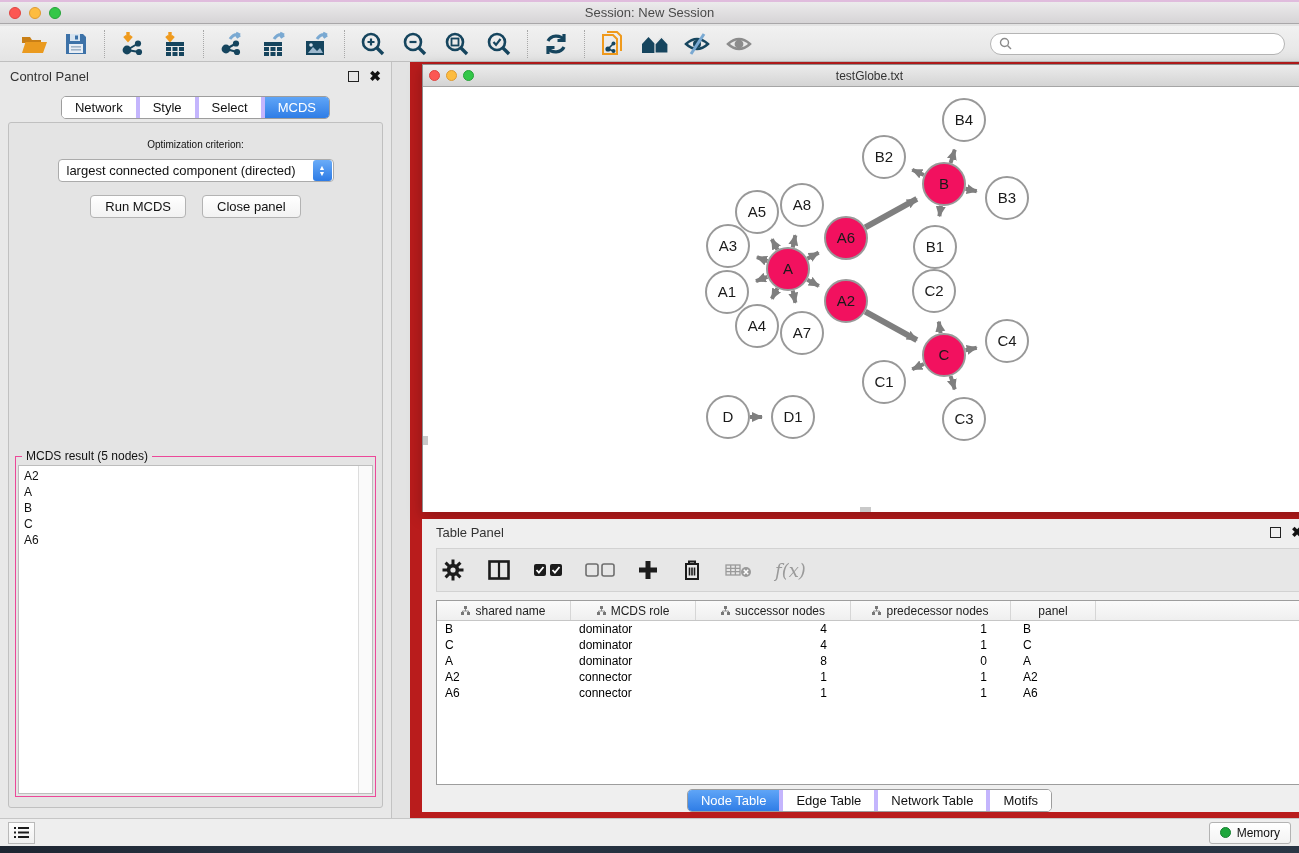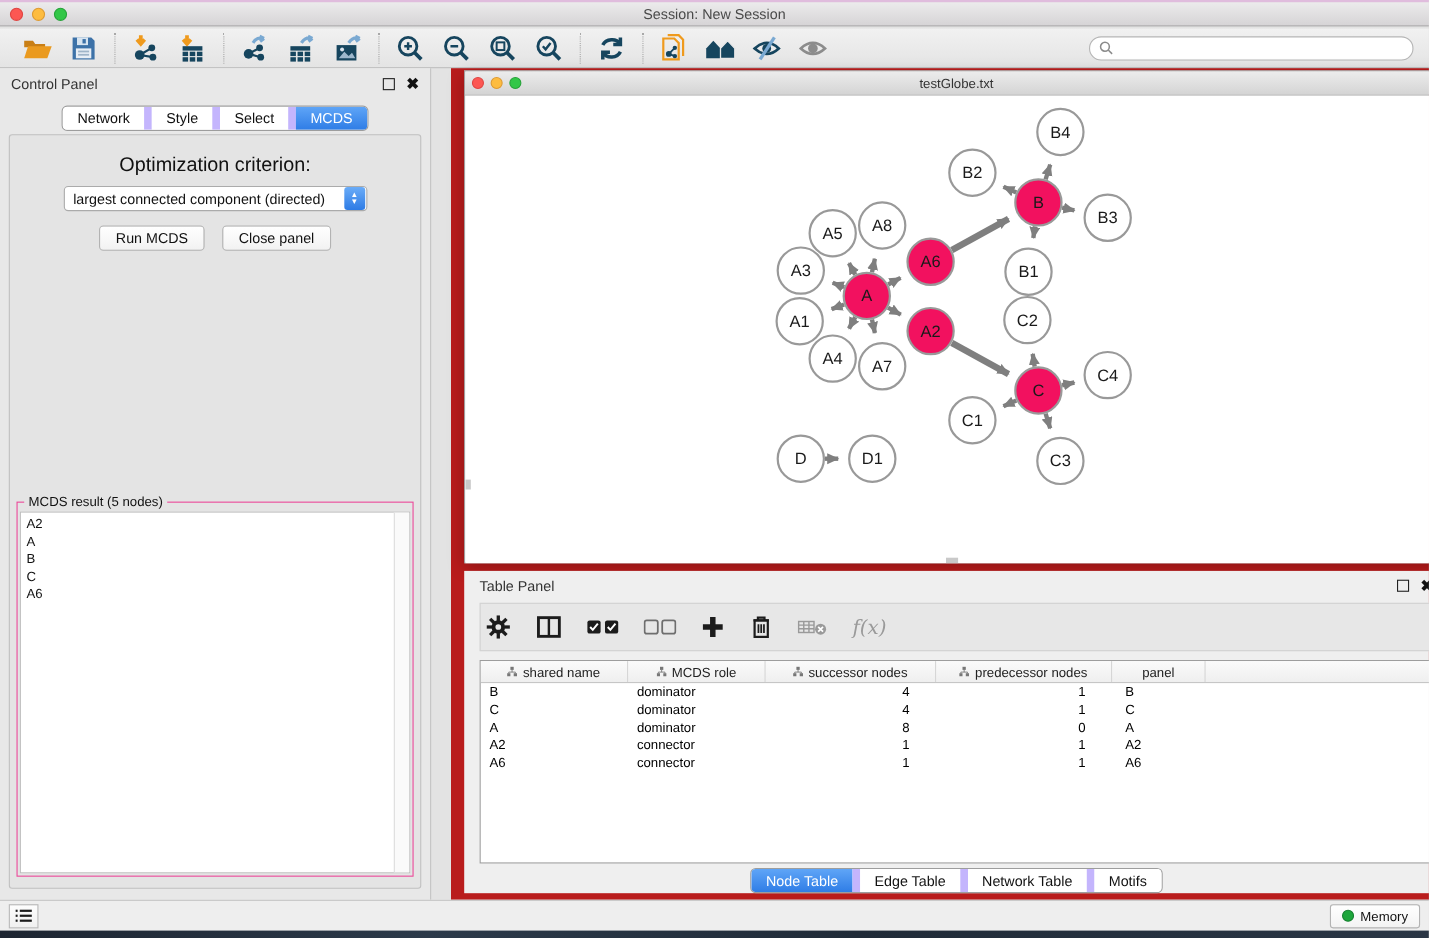--- a/index.html
+++ b/index.html
@@ -32,27 +32,27 @@
   
   .control-panel { position:absolute; left:0; top:62px; width:392px; height:756px; background:#e8e8e8; border-right:1px solid #c3c3c3; }
   .panel-head { height:28px; display:flex; align-items:center; padding:0 10px; }
   .panel-title { font-size:13px; color:#333; }
   .panel-head-icons { margin-left:auto; display:flex; align-items:center; gap:10px; }
   .float-box { width:11px; height:11px; border:1.5px solid #222; background:transparent; display:inline-block; }
   .close-x { font-size:14px; font-weight:bold; color:#111; line-height:11px; }
 
   .seg-row { display:flex; justify-content:center; margin-top:6px; }
   .segcontrol { display:flex; border:1px solid #9d9d9d; border-radius:5px; overflow:hidden; background:#fff; }
-  .seg-btn { padding:3px 13px; font-size:13px; color:#111; background:#fff; border-right:7px solid #c4b5fd; cursor:default; }
+  .seg-btn { padding:3px 13px; font-size:13px; color:#111; background:#fff; border-right:4px solid #c4b5fd; cursor:default; }
   .seg-btn:last-child { border-right:none; }
   .seg-btn.active { background:linear-gradient(#5fa5f7,#2f7de6); color:#fff; }
 
   .cp-content { position:absolute; left:8px; right:8px; top:60px; bottom:10px;
     background:#e4e4e4; border:1px solid #c0c0c0; border-radius:3px; }
-  .opt-label { text-align:center; margin-top:16px; font-size:18px; color:#111; }
+  .opt-label { text-align:center; margin-top:16px; font-size:10px; color:#111; }
   .select-row { display:flex; justify-content:center; margin-top:9px; }
   .select { width:276px; height:23px; background:#fff; border:1px solid #ababab; border-radius:4px;
     display:flex; align-items:center; font-size:13px; color:#111; }
   .select .sel-text { flex:1; padding-left:8px; white-space:nowrap; overflow:hidden; }
   .stepper { width:19px; height:21px; margin-right:1px; border-radius:3px; background:linear-gradient(#6aacf8,#2d7be5);
     display:flex; flex-direction:column; align-items:center; justify-content:center; color:#fff; }
   .stepper span { font-size:7px; line-height:6px; }
   .btn-row { display:flex; justify-content:center; gap:16px; margin-top:13px; }
   .push-btn { background:linear-gradient(#ffffff,#f2f2f2); border:1px solid #b3b3b3; border-radius:4px;
     font-size:13px; color:#111; padding:3px 14px; }

